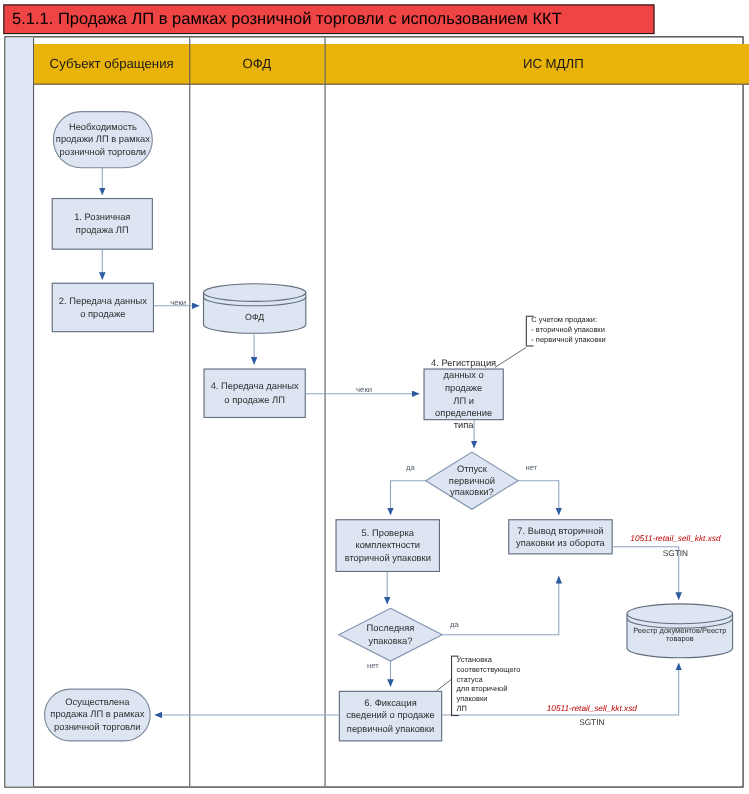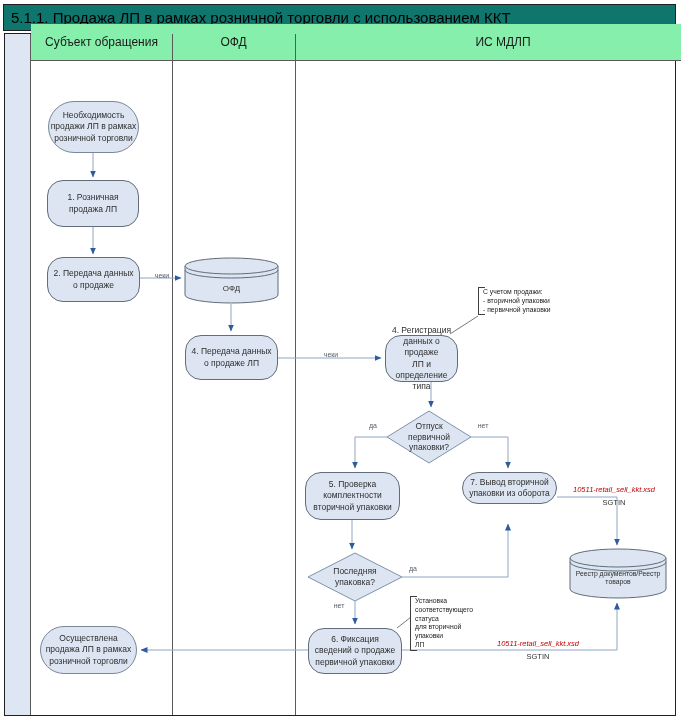--- a/index.html
+++ b/index.html
@@ -1,34 +1,34 @@
 <!DOCTYPE html>
 <html><head>
 <meta charset="utf-8">
 <style>
   html,body{margin:0;padding:0;background:#fff;}
   .canvas{position:relative;width:681px;height:722px;background:#fff;
           font-family:"Liberation Sans",sans-serif;overflow:hidden;}
-  .title-bar{position:absolute;left:3px;top:4px;width:673px;height:27px;
-             border:1px solid #1f1f1f;box-sizing:border-box;background:#0f766e;
+  .title-bar{position:absolute;left:3px;top:4px;width:592px;height:27px;
+             border:1px solid #1f1f1f;box-sizing:border-box;background:#ef4444;
              display:flex;align-items:center;padding-left:7px;
              font-size:15px;color:#000;}
   .pool{position:absolute;left:4px;top:33px;width:672px;height:683px;
         border:1px solid #1f1f1f;box-sizing:border-box;background:#fff;}
   .lane-strip{position:absolute;left:5px;top:34px;width:26px;height:681px;
               background:#dee6f3;border-right:1px solid #5a5a5a;box-sizing:border-box;}
-  .lane-head{position:absolute;top:24px;height:37px;background:#86efac;
+  .lane-head{position:absolute;top:40px;height:37px;background:#eab308;
              border-bottom:1px solid #5a5a5a;box-sizing:border-box;
              display:flex;align-items:center;justify-content:center;
              font-size:12px;color:#1a1a1a;}
   .vline{position:absolute;top:34px;width:1px;height:681px;background:#5a5a5a;}
   .flow-svg{position:absolute;left:0;top:0;width:681px;height:722px;}
   .node{position:absolute;box-sizing:border-box;display:flex;align-items:center;
         justify-content:center;text-align:center;white-space:pre-line;
-        color:#2e2e2e;border-radius:16px;}
+        color:#2e2e2e;}
   .box{background:#dce5f1;border:1px solid #616d7b;font-size:8.5px;line-height:1.3;}
   .oval{background:#dce5f1;border:1px solid #7b8798;border-radius:26px;
         font-size:8.5px;line-height:1.3;}
   .dtext{font-size:8.5px;line-height:1.25;}
   .cyl-label{position:absolute;text-align:center;color:#2e2e2e;white-space:pre-line;}
   .note{position:absolute;border-left:1px solid #3f3f3f;padding:1px 2px 1px 4px;
         font-size:6.8px;line-height:1.3;color:#222;white-space:pre-line;}
   .note::before,.note::after{content:"";position:absolute;left:0;width:6px;height:1px;
         background:#3f3f3f;}
   .note::before{top:0;}

